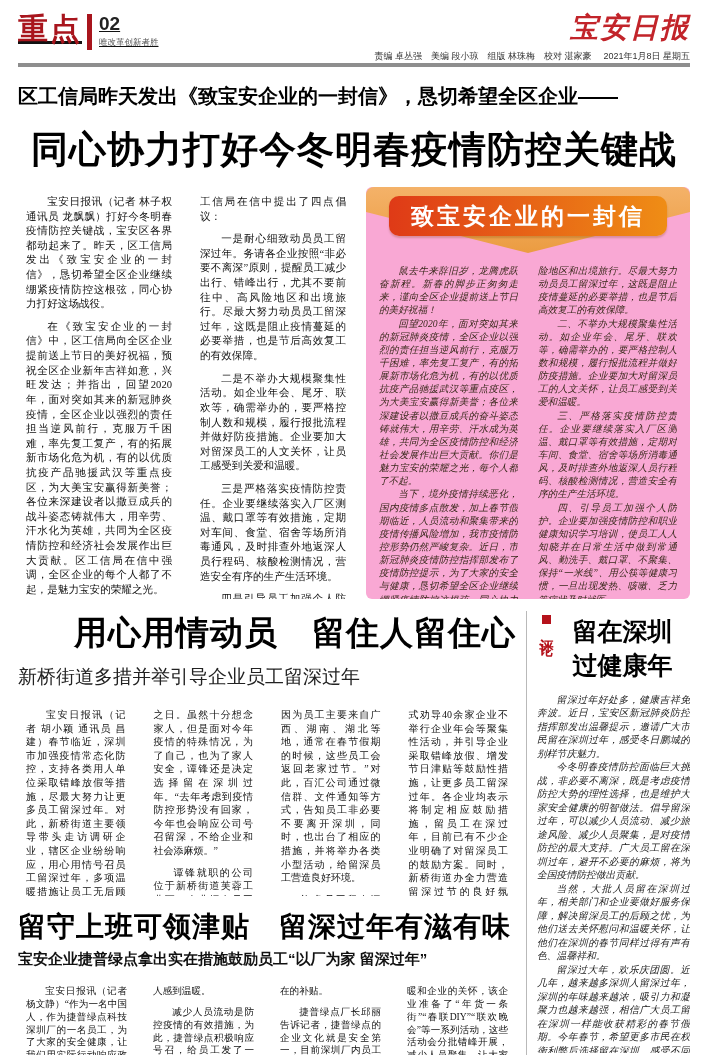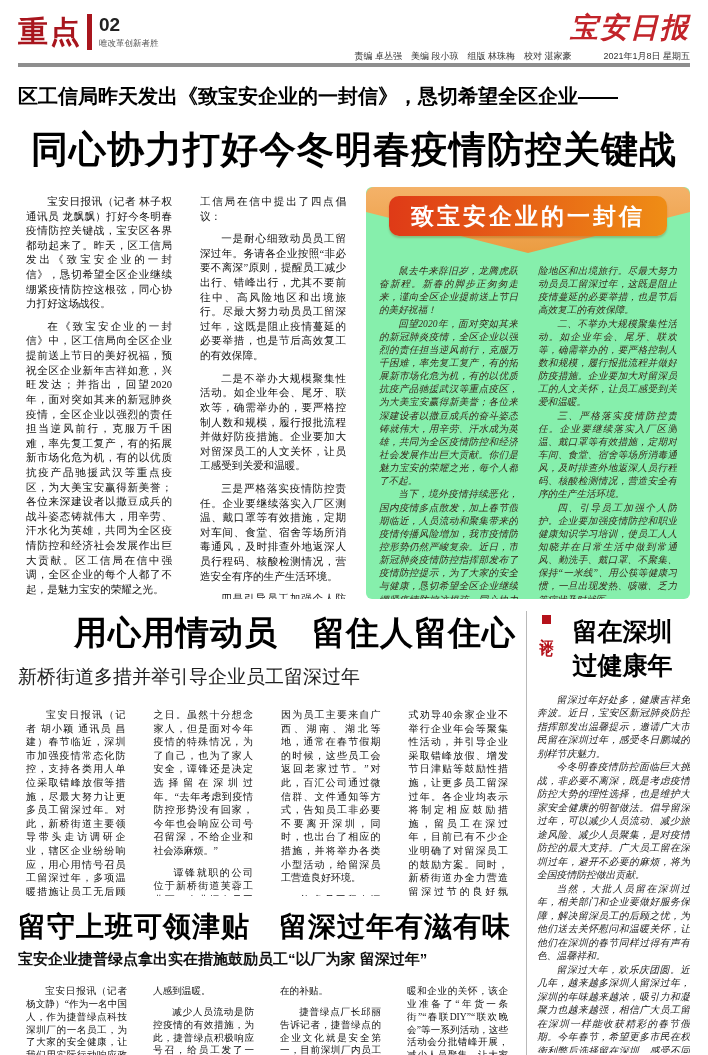--- a/index.html
+++ b/index.html
@@ -1,37 +1,37 @@
 <!DOCTYPE html>
 <html><head>
 <meta charset="utf-8">
 <style>
   html,body{margin:0;padding:0;background:#e8e8e8;}
   .page{width:708px;height:1055px;background:#fff;position:relative;box-sizing:border-box;
         padding:0 18px;overflow:hidden;font-family:"Liberation Serif",serif;color:#111;}
   
   .hd{display:flex;justify-content:space-between;align-items:flex-start;padding-top:14px;height:46px;}
-  .hd-left{display:flex;align-items:center;}
+  .hd-left{display:flex;align-items:flex-start;text-decoration:underline;}
   .section{font-family:"Liberation Sans",sans-serif;font-size:30px;font-weight:900;color:#a8151d;line-height:1;letter-spacing:2px;}
   .vbar{width:5px;height:36px;background:#a8151d;margin:0 7px 0 5px;}
   .pagenum{font-family:"Liberation Sans",sans-serif;font-size:19px;font-weight:700;color:#222;line-height:1;}
   .slogan{font-family:"Liberation Sans",sans-serif;font-size:8.5px;color:#555;margin-top:4px;}
   .hd-right{text-align:right;}
   .paper{font-size:28px;font-weight:900;font-style:italic;color:#c2242a;letter-spacing:2px;line-height:1;}
-  .staff{font-family:"Liberation Sans",sans-serif;font-size:9px;color:#333;margin-top:8px;display:flex;gap:32px;justify-content:flex-end;}
+  .staff{font-family:"Liberation Sans",sans-serif;font-size:9px;color:#333;margin-top:8px;display:flex;gap:12px;justify-content:flex-end;}
   .hd-rule{height:4px;background:#8e8e8e;margin-top:3px;}
   
   .kicker{margin-top:16px;font-family:"Liberation Sans",sans-serif;font-size:20px;font-weight:600;color:#000;}
   .headline1{margin:15px 0 12px;text-align:center;font-family:"Liberation Sans",sans-serif;font-size:37px;font-weight:900;letter-spacing:1px;color:#000;}
   .main-body{display:flex;gap:12px;height:412px;overflow:hidden;}
   .mcol{width:162px;flex:none;overflow:hidden;}
   .p{margin:8px;font-size:10.6px;line-height:1.38;text-indent:2em;text-align:justify;}
   .p.cont{text-indent:0;}
   
-  .letter{flex:1;background:#86efac;border-radius:6px;position:relative;overflow:hidden;}
+  .letter{flex:1;background:#f9a8d4;border-radius:6px;position:relative;overflow:hidden;}
   .chevron{position:absolute;top:0;left:0;right:0;height:66px;background:linear-gradient(180deg,#f4b269,#eb9c41);
            clip-path:polygon(0 0,100% 0,100% 38%,50% 100%,0 38%);border-radius:8px 8px 0 0;}
   .banner{position:relative;margin:9px auto 0;width:86%;height:40px;border-radius:10px;
           background:linear-gradient(90deg,#df3a17,#ef8d15);color:#fff;display:flex;align-items:center;justify-content:center;
           font-family:"Liberation Sans",sans-serif;font-size:23px;font-weight:800;letter-spacing:3px;box-shadow:0 2px 2px rgba(120,60,0,.25);}
   .letter-body{position:relative;display:flex;gap:20px;padding:28px 13px 8px;}
   .lcol{flex:1;overflow:hidden;}
   .lp{margin:0;font-size:9.6px;line-height:1.37;font-style:italic;color:#38281a;text-indent:2em;text-align:justify;}
   .lp.cont{text-indent:0;}
   

